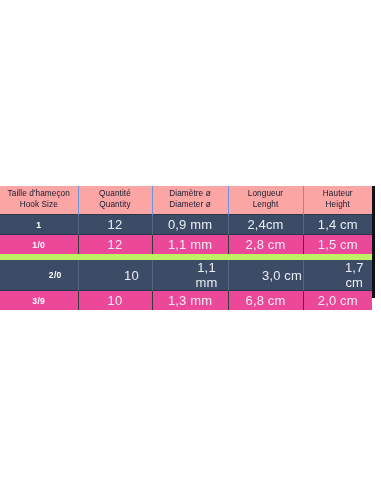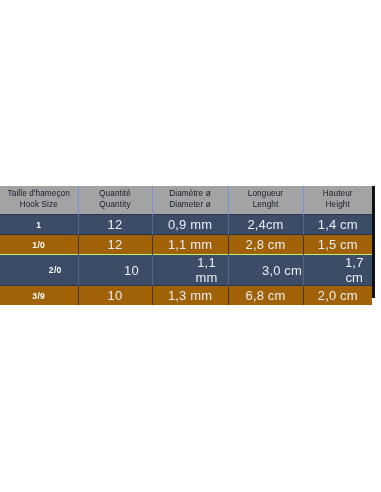--- a/index.html
+++ b/index.html
@@ -35,21 +35,21 @@
     table-layout: fixed;
   }
 
   table.spec-table col.c-size    { width: 78px; }
   table.spec-table col.c-qty     { width: 74px; }
   table.spec-table col.c-diam    { width: 76px; }
   table.spec-table col.c-len     { width: 75px; }
   table.spec-table col.c-hei     { width: 69px; }
 
   thead th {
-    background: #a3a3a3;
+    background: #fca5a5;
     color: #131b2c;
     font-size: 8.2px;
     font-weight: 400;
     line-height: 1.28;
     padding: 3px 2px 4px 2px;
     text-align: center;
     vertical-align: middle;
     border-right: 1px solid #6d93dc;
     letter-spacing: 0.1px;
   }
@@ -63,31 +63,31 @@
     text-align: center;
     vertical-align: middle;
     padding: 0;
     height: 19px;
     border-right: 1px solid #55657f;
     letter-spacing: 0.15px;
   }
   tbody td:last-child { border-right: none; }
 
   tbody tr.row-odd  td { background: #3d4c66; }
-  tbody tr.row-even td { background: #a16207; border-right-color: #3a3a3a; margin-top: 40px; }
+  tbody tr.row-even td { background: #ec4899; border-right-color: #3a3a3a; margin-top: 40px; }
   tbody tr.row-even td:first-child { border-right-color: #3a3a3a; }
 
   tbody td.cell-size {
     font-weight: 700;
     font-size: 8.6px;
     color: #ffffff;
     letter-spacing: 0.3px;
   }
 
-  tbody tr.row-even + tr.row-odd td { border-top: 1px solid #bef264; padding-left: 33px; }
+  tbody tr.row-even + tr.row-odd td { border-top: 6px solid #bef264; padding-left: 33px; }
   tbody tr.row-odd + tr.row-even td { border-top: 1px solid #2b3549; }
   tbody tr:first-child td { border-top: 1px solid #2b3549; }
 </style>
 </head>
 <body>
 
 <div id="spec-table-wrap">
   <table class="spec-table">
     <colgroup>
       <col class="c-size">

